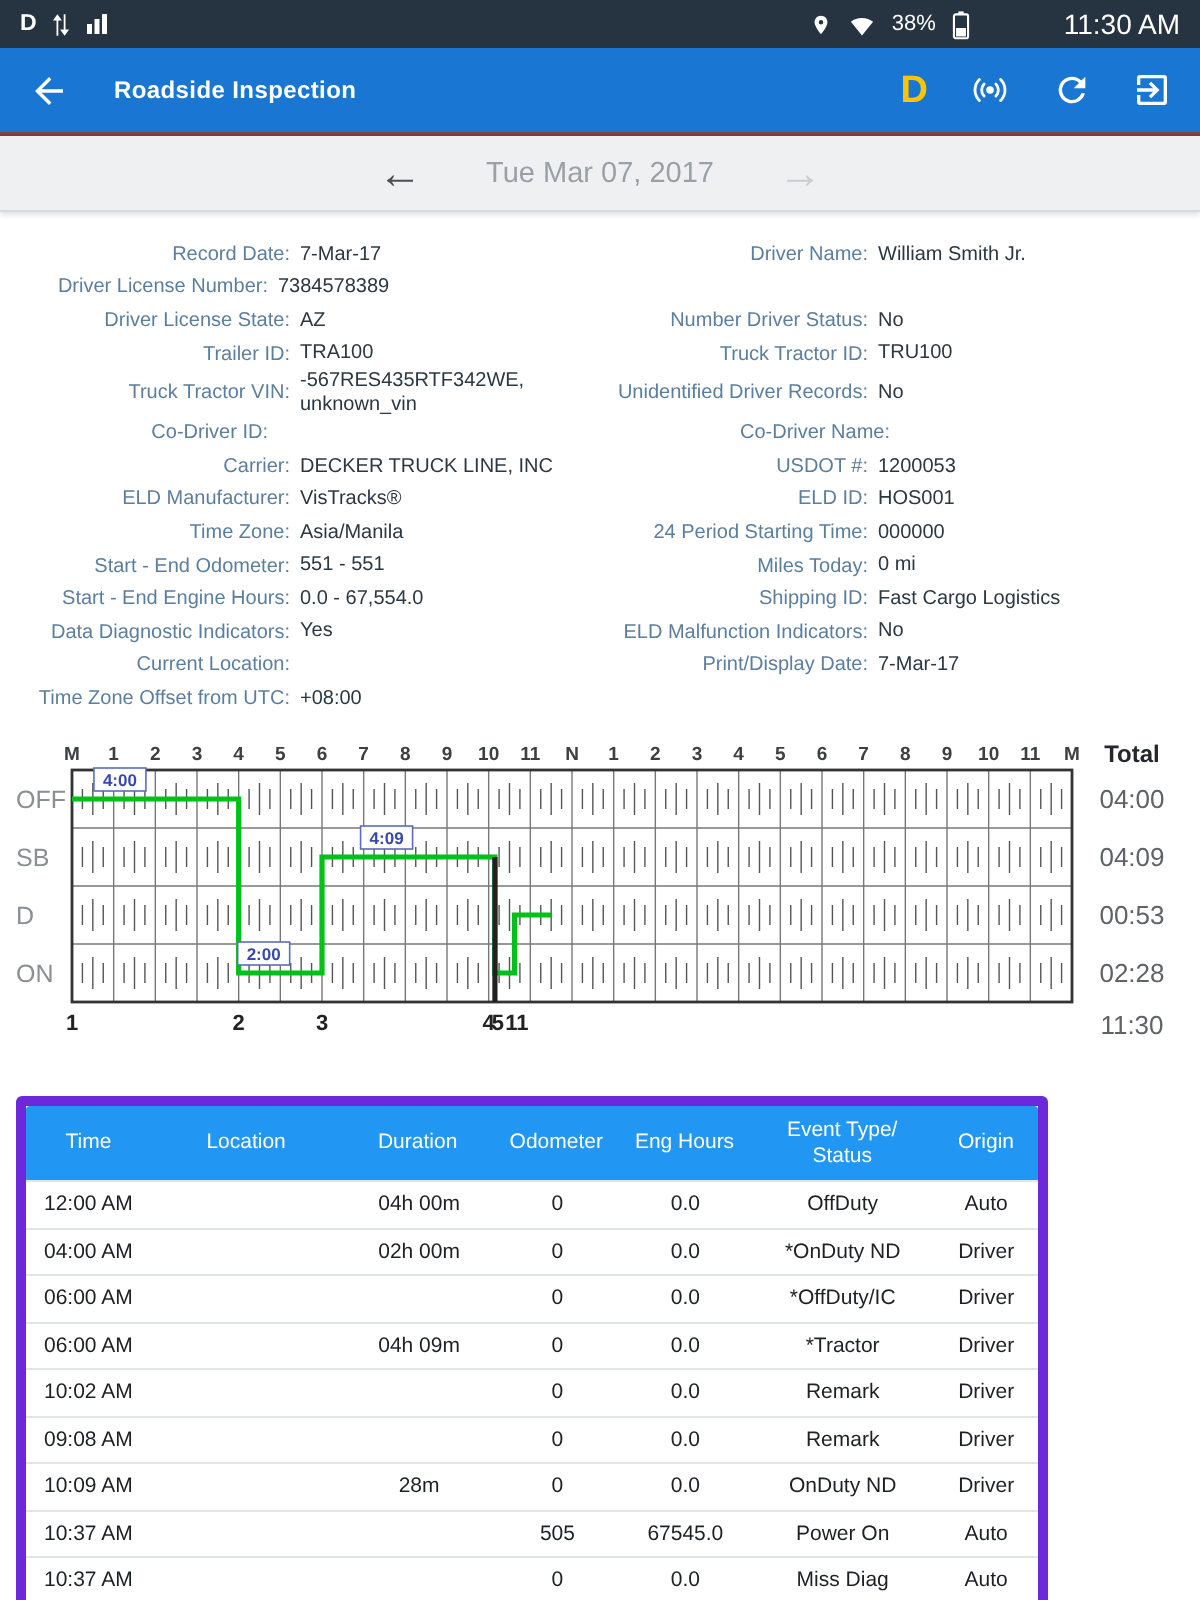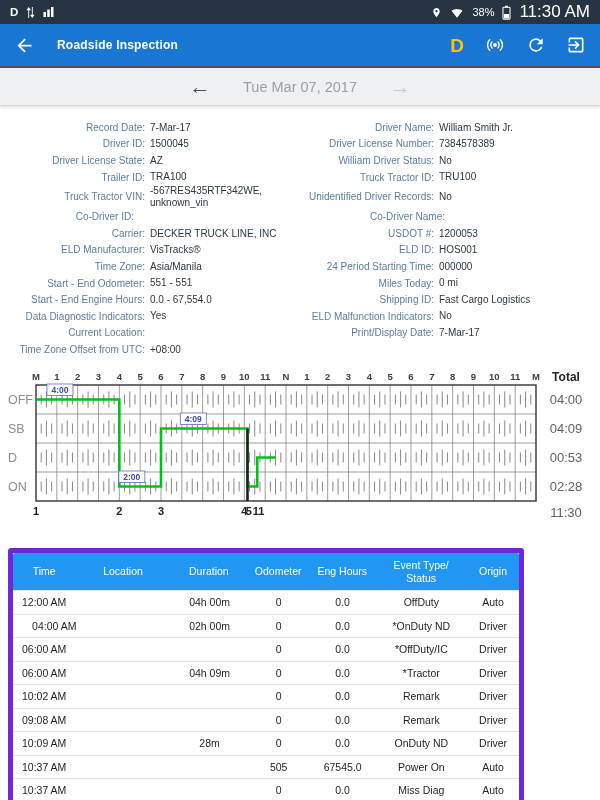--- a/index.html
+++ b/index.html
@@ -6,21 +6,21 @@
   html,body { width:600px; height:800px; }
   body { font-family:"Liberation Sans", sans-serif; background:#fff; overflow:hidden; }
   .screen { position:relative; width:600px; height:800px; background:#fff; overflow:hidden; }
 
   
   .status-bar { position:absolute; top:0; left:0; right:0; height:24px; background:#263340; color:#fff;
                 display:flex; align-items:center; padding:0 10px; gap:8px; }
   .sb-badge { font-size:11.5px; font-weight:bold; }
   .sb-right { margin-left:auto; display:flex; align-items:center; gap:8px; }
   .sb-text { font-size:11px; }
-  .sb-time { font-size:17px; }
+  .sb-time { font-size:14px;margin-left:39px; }
   .sb-ico { display:flex; align-items:center; }
 
   
   .app-bar { position:absolute; top:24px; left:0; right:0; height:42px; background:#1976d2; color:#fff;
              display:flex; align-items:center; padding:0 14px; }
   .ab-title { font-size:12px; font-weight:bold; margin-left:22px; letter-spacing:.2px; }
   .ab-right { margin-left:auto; display:flex; align-items:center; gap:20px; }
   .ab-duty { color:#ffc400; font-size:19px; font-weight:bold; line-height:1; }
   .icon-btn { display:flex; align-items:center; justify-content:center; cursor:pointer; }
   .ab-divider { position:absolute; top:66px; left:0; right:0; height:2px; background:#7c4342; }
@@ -150,36 +150,32 @@
         <div class="d-half">
           <span class="d-lbl">Record Date:</span>
           <span class="d-val">7-Mar-17</span>
         </div>
         <div class="d-half d-half-r">
           <span class="d-lbl">Driver Name:</span>
           <span class="d-val">William Smith Jr.</span>
         </div>
       </div>
       <div class="d-row">
-        <div class="d-half">
-          <span class="d-lbl">Driver ID:</span>
-          <span class="d-val">1500045</span>
-        </div>
         <div class="d-half d-half-r">
           <span class="d-lbl">Driver License Number:</span>
           <span class="d-val">7384578389</span>
         </div>
       </div>
       <div class="d-row">
         <div class="d-half">
           <span class="d-lbl">Driver License State:</span>
           <span class="d-val">AZ</span>
         </div>
         <div class="d-half d-half-r">
-          <span class="d-lbl">William Driver Status:</span>
+          <span class="d-lbl">Number Driver Status:</span>
           <span class="d-val">No</span>
         </div>
       </div>
       <div class="d-row">
         <div class="d-half">
           <span class="d-lbl">Trailer ID:</span>
           <span class="d-val">TRA100</span>
         </div>
         <div class="d-half d-half-r">
           <span class="d-lbl">Truck Tractor ID:</span>
@@ -673,21 +669,21 @@
         <div class="tr">
           <div class="td c0" style="width: 72px;">12:00 AM</div>
           <div class="td c1" style="width: 110px;"></div>
           <div class="td c2" style="width: 88px;">04h 00m</div>
           <div class="td c3" style="width: 72px;">0</div>
           <div class="td c4" style="width: 76px;">0.0</div>
           <div class="td c5" style="width: 106px;">OffDuty</div>
           <div class="td c6" style="width: 60px;">Auto</div>
         </div>
         <div class="tr">
-          <div class="td c0" style="width: 72px; text-align: right;">04:00 AM</div>
+          <div class="td c0" style="width: 72px;">04:00 AM</div>
           <div class="td c1" style="width: 110px;"></div>
           <div class="td c2" style="width: 88px;">02h 00m</div>
           <div class="td c3" style="width: 72px;">0</div>
           <div class="td c4" style="width: 76px;">0.0</div>
           <div class="td c5" style="width: 106px;">*OnDuty ND</div>
           <div class="td c6" style="width: 60px;">Driver</div>
         </div>
         <div class="tr">
           <div class="td c0" style="width: 72px;">06:00 AM</div>
           <div class="td c1" style="width: 110px;"></div>

